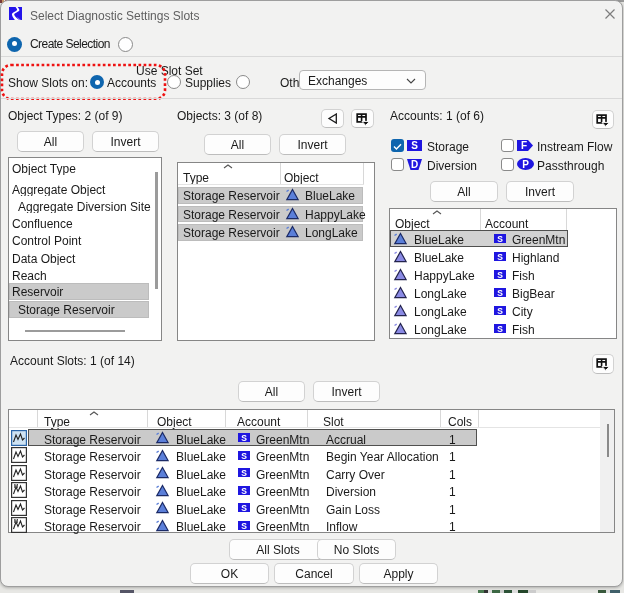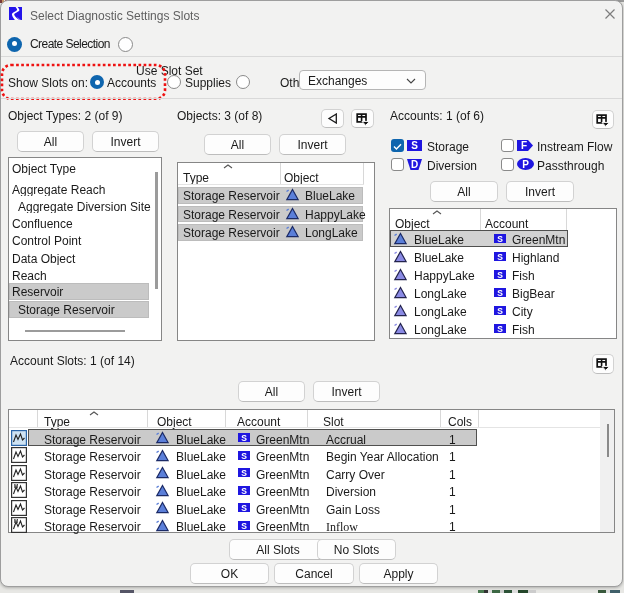--- a/index.html
+++ b/index.html
@@ -49,21 +49,21 @@
 <svg class="abs" style="left:106px; top:7px;" width="10" height="6" viewBox="0 0 10 6">
       <path d="M1,1 L5,5 L9,1" stroke="#444" stroke-width="1.1" fill="none"></path>
     </svg>
 </div>
 <div class="abs" style="left:1px; top:98px; width:621px; height:1px; background:#d9d9d9;"></div>
 <div class="lbl" style="left:8px; top:110px;">Object Types: 2 (of 9)</div>
 <div class="btn" style="left:17px; top:131px; width:67px; height:21px;">All</div>
 <div class="btn" style="left:92px; top:131px; width:67px; height:21px;">Invert</div>
 <div class="tbl" style="left:8px; top:157px; width:154px; height:184px;">
 <div class="lbl" style="left:3px; top:5px; width:139px; overflow:hidden;">Object Type</div>
-<div class="lbl" style="left:3px; top:26px; width:139px; overflow:hidden;">Aggregate Reach</div>
+<div class="lbl" style="left:3px; top:26px; width:139px; overflow:hidden;">Aggregate Object</div>
 <div class="lbl" style="left:9px; top:43px; width:133px; overflow:hidden;">Aggregate Diversion Site</div>
 <div class="lbl" style="left:3px; top:60px; width:139px; overflow:hidden;">Confluence</div>
 <div class="lbl" style="left:3px; top:77px; width:139px; overflow:hidden;">Control Point</div>
 <div class="lbl" style="left:3px; top:95px; width:139px; overflow:hidden;">Data Object</div>
 <div class="lbl" style="left:3px; top:112px; width:139px; overflow:hidden;">Reach</div>
 <div class="abs sel" style="left:0px; top:125px; width:140px; height:17px;"></div>
 <div class="lbl" style="left:3px; top:128px; width:139px; overflow:hidden;">Reservoir</div>
 <div class="abs sel" style="left:0px; top:143px; width:140px; height:17px;"></div>
 <div class="lbl" style="left:9px; top:146px; width:133px; overflow:hidden;">Storage Reservoir</div>
 <div class="abs" style="left:146px; top:14px; width:2.5px; height:117px; background:#9b9b9b;"></div>
@@ -345,21 +345,21 @@
 <svg class="abs" style="left:146px; top:108.5px;" width="14" height="13" viewBox="0 0 14 13">
 <path d="M7.5,1.5 L13.2,11.7 L1.8,11.7 Z" fill="#5b7fd9" stroke="#1b2a66" stroke-width="1.2"></path>
 <path d="M1.5,3.5 l2.2,-1.4" stroke="#5b7fd9" stroke-width="1.4"></path>
 </svg>
 <div class="lbl" style="left:167px; top:111.0px;">BlueLake</div>
 <svg class="abs" style="left:229px; top:110.5px;" width="12" height="9" viewBox="0 0 12 9">
 <rect x="0" y="0" width="12" height="9" fill="#1f16e0"></rect>
 <text x="6" y="7.5" font-size="8.5" font-weight="bold" fill="#fff" text-anchor="middle" font-family="Liberation Sans">S</text>
     </svg>
 <div class="lbl" style="left:247px; top:111.0px;">GreenMtn</div>
-<div class="lbl" style="left:317px; top:111.0px;font-family:Liberation Serif, serif;">Inflow</div>
+<div class="lbl" style="left:317px; top:111.0px;">Inflow</div>
 <div class="lbl" style="left:440px; top:111.0px;">1</div>
 <div class="abs" style="left:591px; top:0px; width:14px; height:122px; background:#f0f0f0;"></div>
 <div class="abs" style="left:598px; top:14px; width:2px; height:33px; background:#8a8a8a;"></div>
 </div>
 <div class="btn" style="left:229px; top:539px; width:98px; height:21px;">All Slots</div>
 <div class="btn" style="left:317px; top:539px; width:79px; height:21px;">No Slots</div>
 <div class="btn" style="left:190px; top:563px; width:79px; height:21px;">OK</div>
 <div class="btn" style="left:274px; top:563px; width:80px; height:21px;">Cancel</div>
 <div class="btn" style="left:359px; top:563px; width:79px; height:21px;">Apply</div>
 <div class="abs" style="left:478px;top:590px;width:58px;height:3px;background:linear-gradient(90deg,#4a7a50 0 6px,#333 6px 10px,#ddd 10px 14px,#3c6844 14px 22px,#ccc 22px 26px,#2c5236 26px 34px,#ddd 34px 40px,#24462a 40px 50px,#ccc 50px);"></div>

